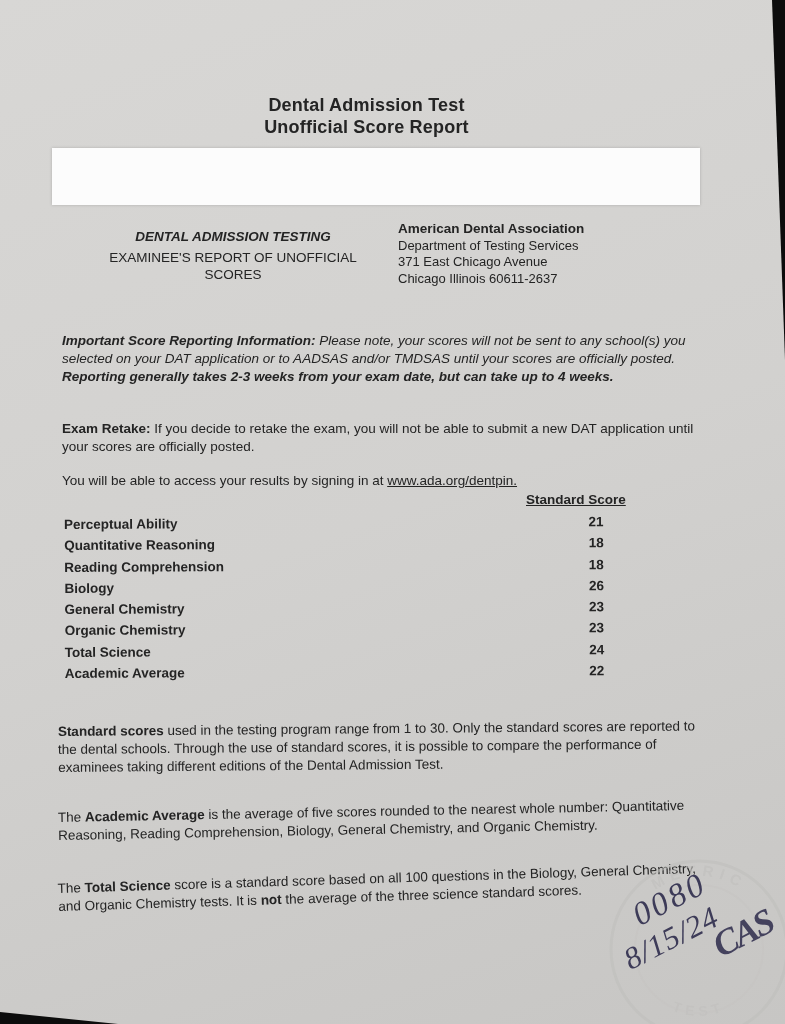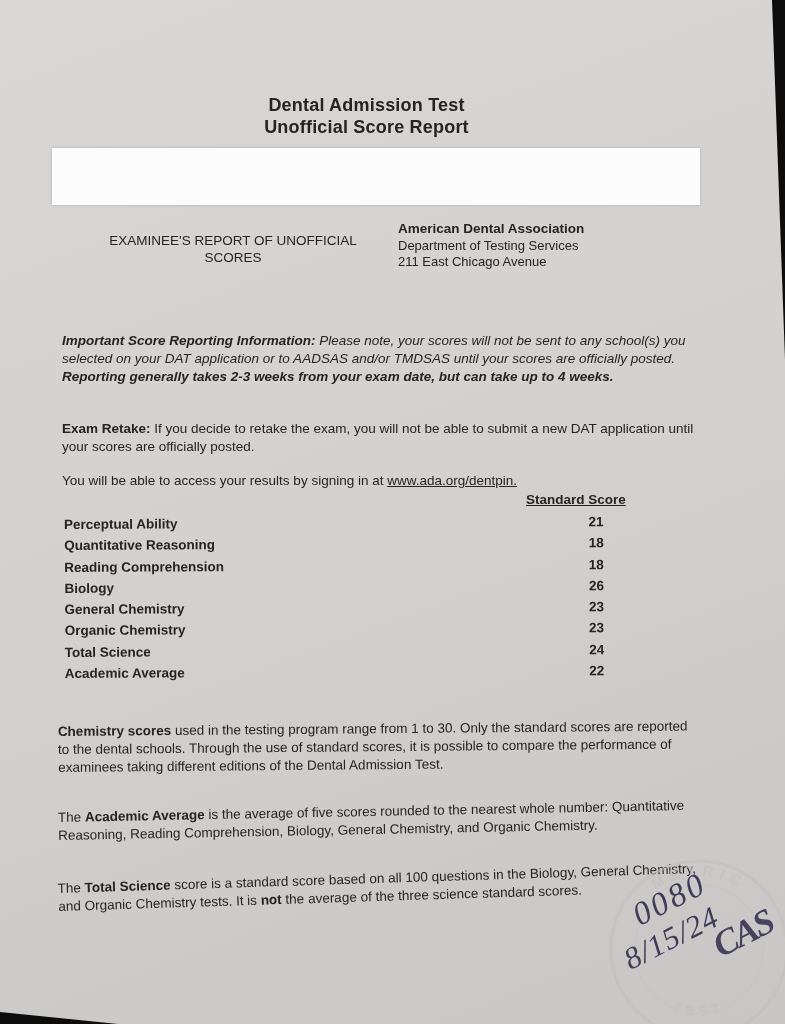--- a/index.html
+++ b/index.html
@@ -47,28 +47,30 @@
 <div id="paper">
 
   <div class="abs title">
     <div>Dental Admission Test</div>
     <div>Unofficial Score Report</div>
   </div>
 
   <div class="abs redaction"></div>
 
   <div class="abs lh-left">
+    <div class="prog">DENTAL ADMISSION TESTING</div>
     <div class="report">EXAMINEE'S REPORT OF UNOFFICIAL</div>
     <div>SCORES</div>
   </div>
 
   <div class="abs lh-right">
     <div class="org">American Dental Association</div>
     <div>Department of Testing Services</div>
-    <div>211 East Chicago Avenue</div>
+    <div>371 East Chicago Avenue</div>
+    <div>Chicago Illinois 60611-2637</div>
   </div>
 
   <div class="abs para p-reporting"><span class="b">Important Score Reporting Information:</span><span> Please note, your scores will not be sent to any school(s) you selected on your DAT application or to AADSAS and/or TMDSAS until your scores are officially posted. </span><span class="b">Reporting generally takes 2-3 weeks from your exam date, but can take up to 4 weeks.</span></div>
 
   <div class="abs para p-access"><span>You will be able to access your results by signing in at </span><span class="u">www.ada.org/dentpin.</span></div>
 
   <div class="abs para p-retake"><span class="b">Exam Retake:</span><span> If you decide to retake the exam, you will not be able to submit a new DAT application until your scores are officially posted.</span></div>
 
   <div class="abs score-header">Standard Score</div>
 
@@ -100,21 +102,21 @@
     <div class="score-row">
         <span class="lbl">Total Science</span>
         <span class="val">24</span>
       </div>
     <div class="score-row">
         <span class="lbl">Academic Average</span>
         <span class="val">22</span>
       </div>
   </div>
 
-  <div class="abs para exp exp1"><span class="b">Chemistry scores</span><span> used in the testing program range from 1 to 30. Only the standard scores are reported to the dental schools. Through the use of standard scores, it is possible to compare the performance of examinees taking different editions of the Dental Admission Test.</span></div>
+  <div class="abs para exp exp1"><span class="b">Standard scores</span><span> used in the testing program range from 1 to 30. Only the standard scores are reported to the dental schools. Through the use of standard scores, it is possible to compare the performance of examinees taking different editions of the Dental Admission Test.</span></div>
 
   <div class="abs para exp exp2"><span>The </span><span class="b">Academic Average</span><span> is the average of five scores rounded to the nearest whole number: Quantitative Reasoning, Reading Comprehension, Biology, General Chemistry, and Organic Chemistry.</span></div>
 
   <div class="abs para exp exp3"><span>The </span><span class="b">Total Science</span><span> score is a standard score based on all 100 questions in the Biology, General Chemistry, and Organic Chemistry tests. It is </span><span class="b">not</span><span> the average of the three science standard scores.</span></div>
 
   <div class="abs seal">
     <svg width="195" height="195" viewBox="0 0 195 195">
       <circle cx="97" cy="97" r="88" fill="none" stroke="#bfbebc" stroke-width="3" opacity="0.65"></circle>
       <circle cx="97" cy="97" r="64" fill="none" stroke="#c4c3c1" stroke-width="2" opacity="0.55"></circle>
       <defs>

